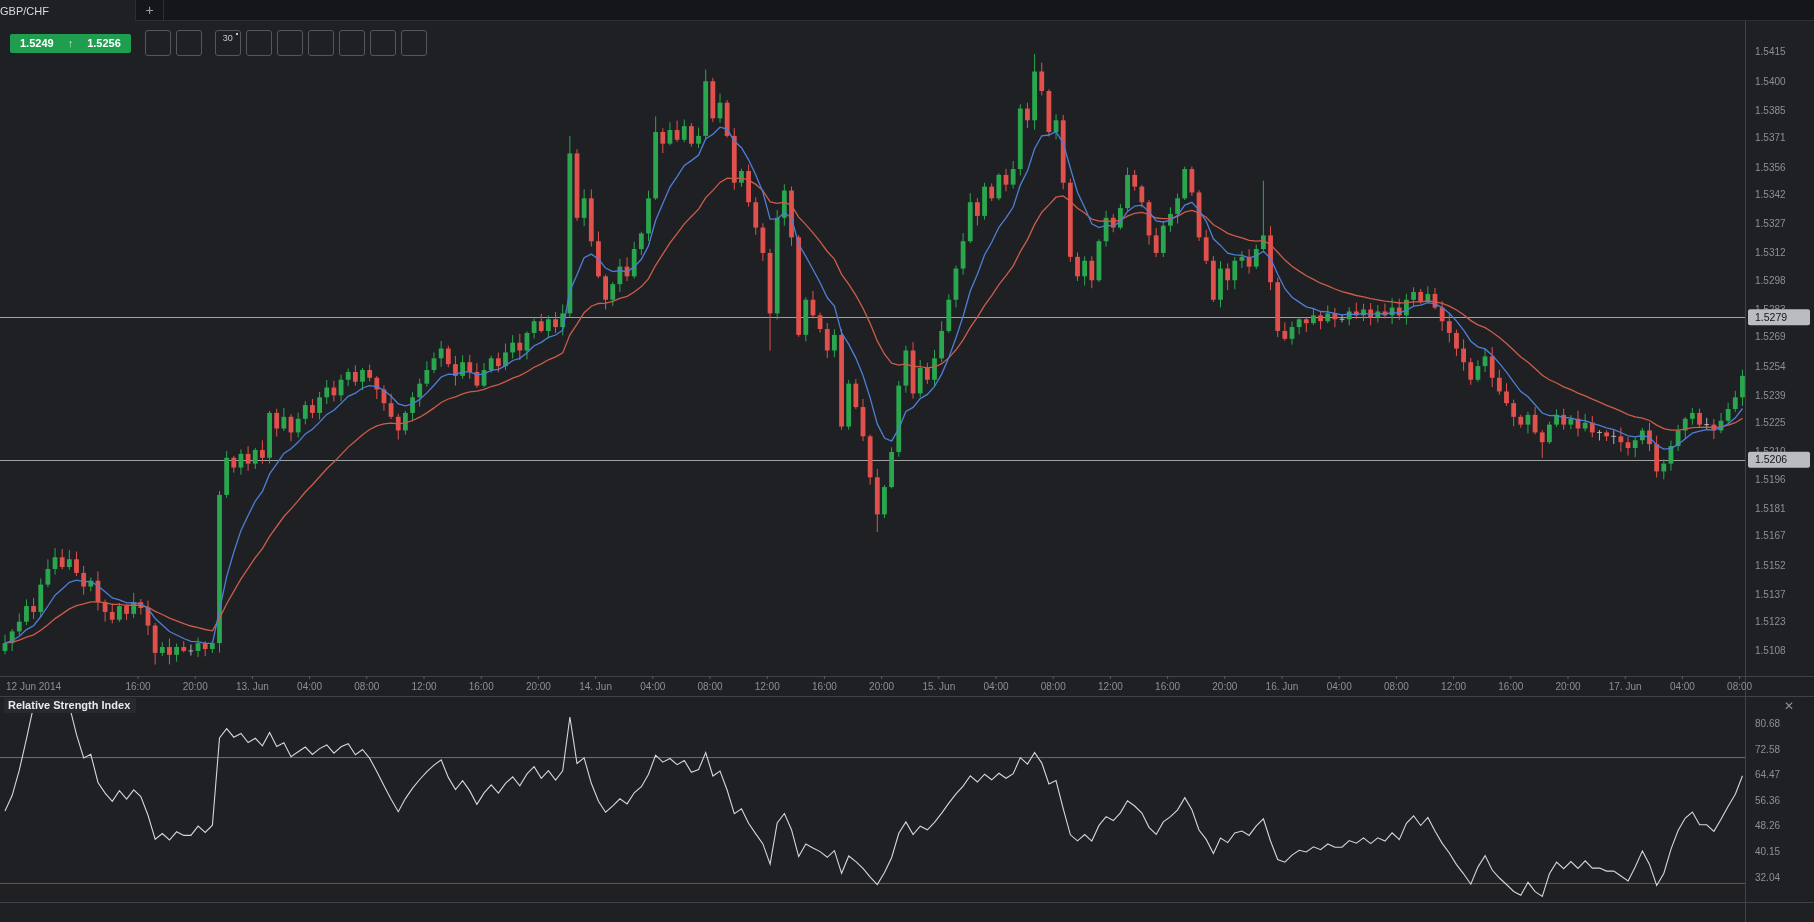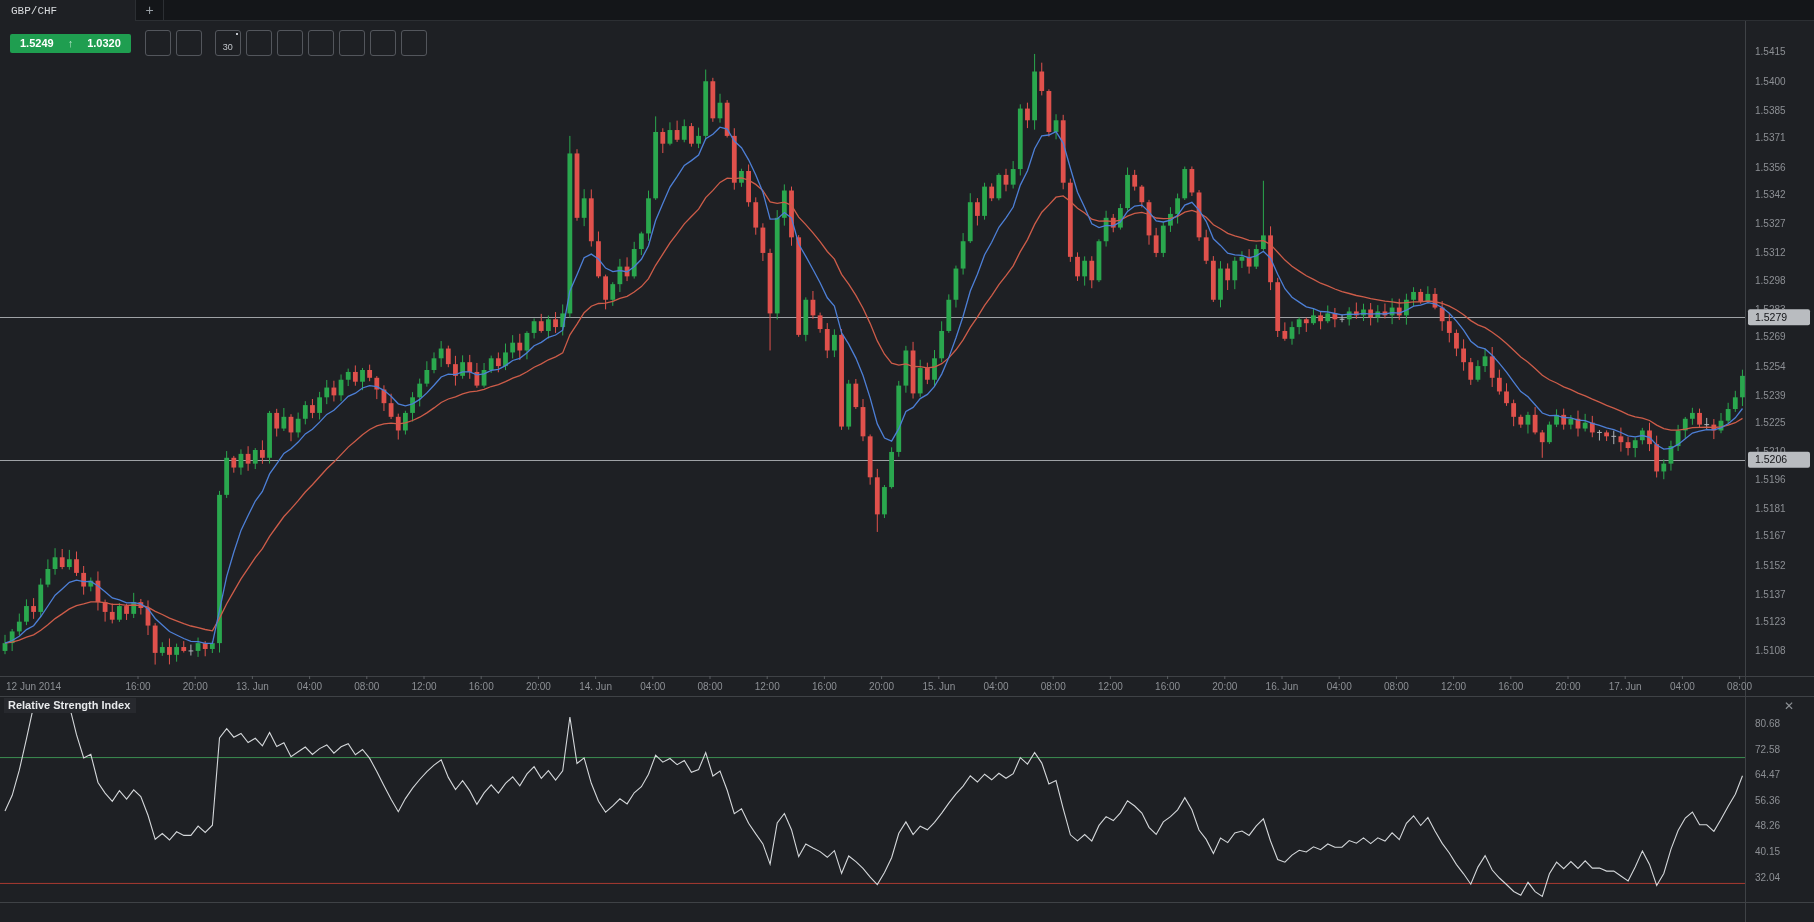--- a/index.html
+++ b/index.html
@@ -2,31 +2,31 @@
 <html><head>
 <meta charset="utf-8">
 <style>
   html,body{margin:0;padding:0;background:#101114;}
   .app{position:relative;width:1814px;height:922px;background:#1e2024;overflow:hidden;
        font-family:"Liberation Sans",sans-serif;-webkit-font-smoothing:antialiased;}
   
   .tabbar{position:absolute;top:0;left:0;right:0;height:20px;background:#141619;
           border-bottom:1px solid #2c2f33;display:flex;z-index:6;}
   .tab{width:136px;height:21px;background:#1e2024;color:#d9dbde;font-size:11px;
-       display:flex;align-items:center;padding-left:11px;border-right:1px solid #2c2f33;box-sizing:border-box;font-family:Liberation Mono, monospace;}
+       display:flex;align-items:center;padding-left:0;border-right:1px solid #2c2f33;box-sizing:border-box;}
   .newtab{width:28px;height:20px;display:flex;align-items:center;justify-content:center;
           color:#9aa0a6;font-size:14px;border-right:1px solid #2c2f33;box-sizing:border-box;cursor:default;}
   
   .toolbar{position:absolute;top:30px;left:10px;display:flex;align-items:center;z-index:5;}
   .quote{display:flex;align-items:center;background:#1f9e50;border-radius:2px;height:19px;
          padding:0 10px;color:#fff;font-size:11px;font-weight:bold;margin-right:14px;}
   .quote .bid{margin-right:14px;} .quote .ask{margin-left:14px;}
   .quote .arr{color:#b9e7cb;font-size:11px;font-weight:normal;}
   .tbtn{width:23px;height:20px;border:1px solid #53565c;border-radius:3px;background:transparent;
-        display:flex;align-items:flex-start;justify-content:center;padding:12px;margin-right:5px;position:relative;}
+        display:flex;align-items:flex-end;justify-content:center;padding:12px;margin-right:5px;position:relative;}
   .tbtn.gap{margin-right:13px;}
   .tbtn svg{stroke:#c3c6cb;fill:none;stroke-width:1.1;stroke-linecap:round;}
   .tf-label{color:#c3c6cb;font-size:9px;line-height:1;}
   .tf-dot{position:absolute;top:2px;right:2px;width:2px;height:2px;background:#c3c6cb;}
   
   .rsi-title{position:absolute;left:4px;top:698px;z-index:4;font-size:11px;color:#e8eaec;
              background:#27292e;padding:1px 6px 2px 4px;font-weight:bold;}
   .rsi-close{position:absolute;left:1784px;top:699px;z-index:4;font-size:12px;color:#8d9196;cursor:default;}
   svg text{font-family:"Liberation Sans",sans-serif;}
 </style>
@@ -41,21 +41,21 @@
     </div>
     <div class="newtab">
       <span>+</span>
     </div>
   </div>
 
   <div class="toolbar">
     <div class="quote">
       <span class="bid">1.5249</span>
       <span class="arr">↑</span>
-      <span class="ask">1.0320</span>
+      <span class="ask">1.5256</span>
     </div>
 
     <button class="tbtn" title="">
       <svg width="13" height="13" viewBox="0 0 13 13">
         <circle cx="5" cy="5" r="3.3"></circle>
           <line x1="7.6" y1="7.6" x2="11" y2="11"></line>
           <line x1="3.4" y1="5" x2="6.6" y2="5"></line>
       </svg>
     </button>
     <button class="tbtn gap">

